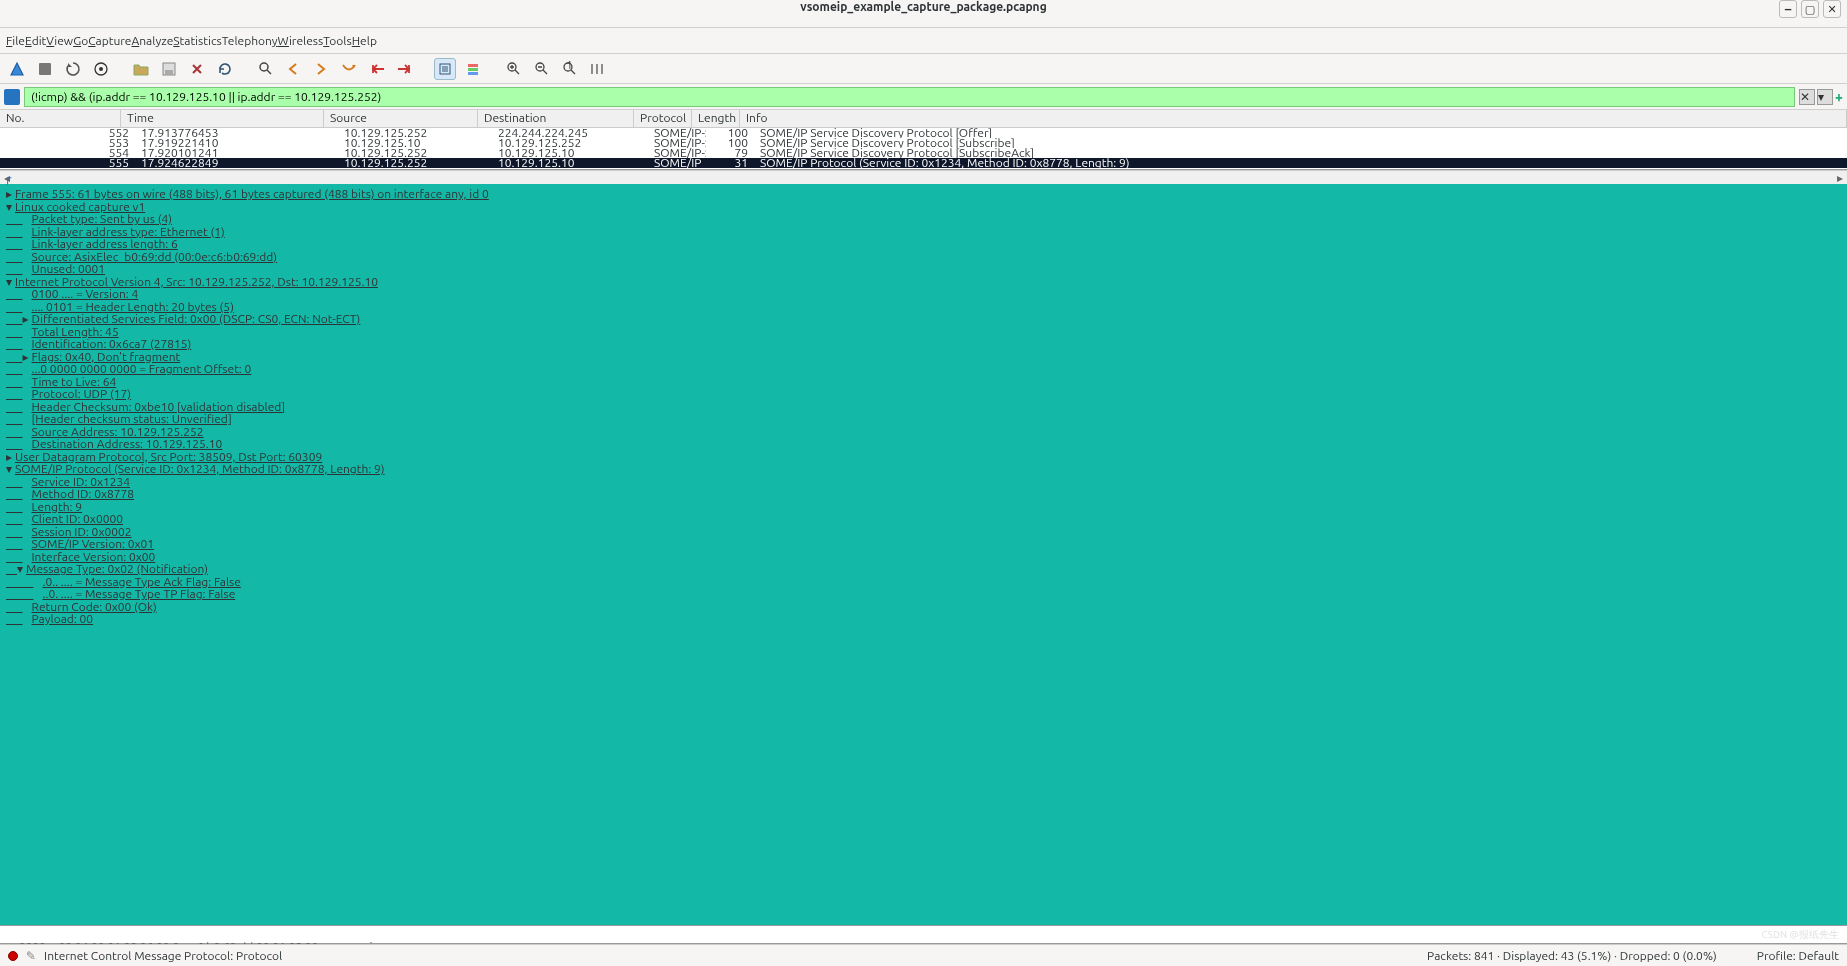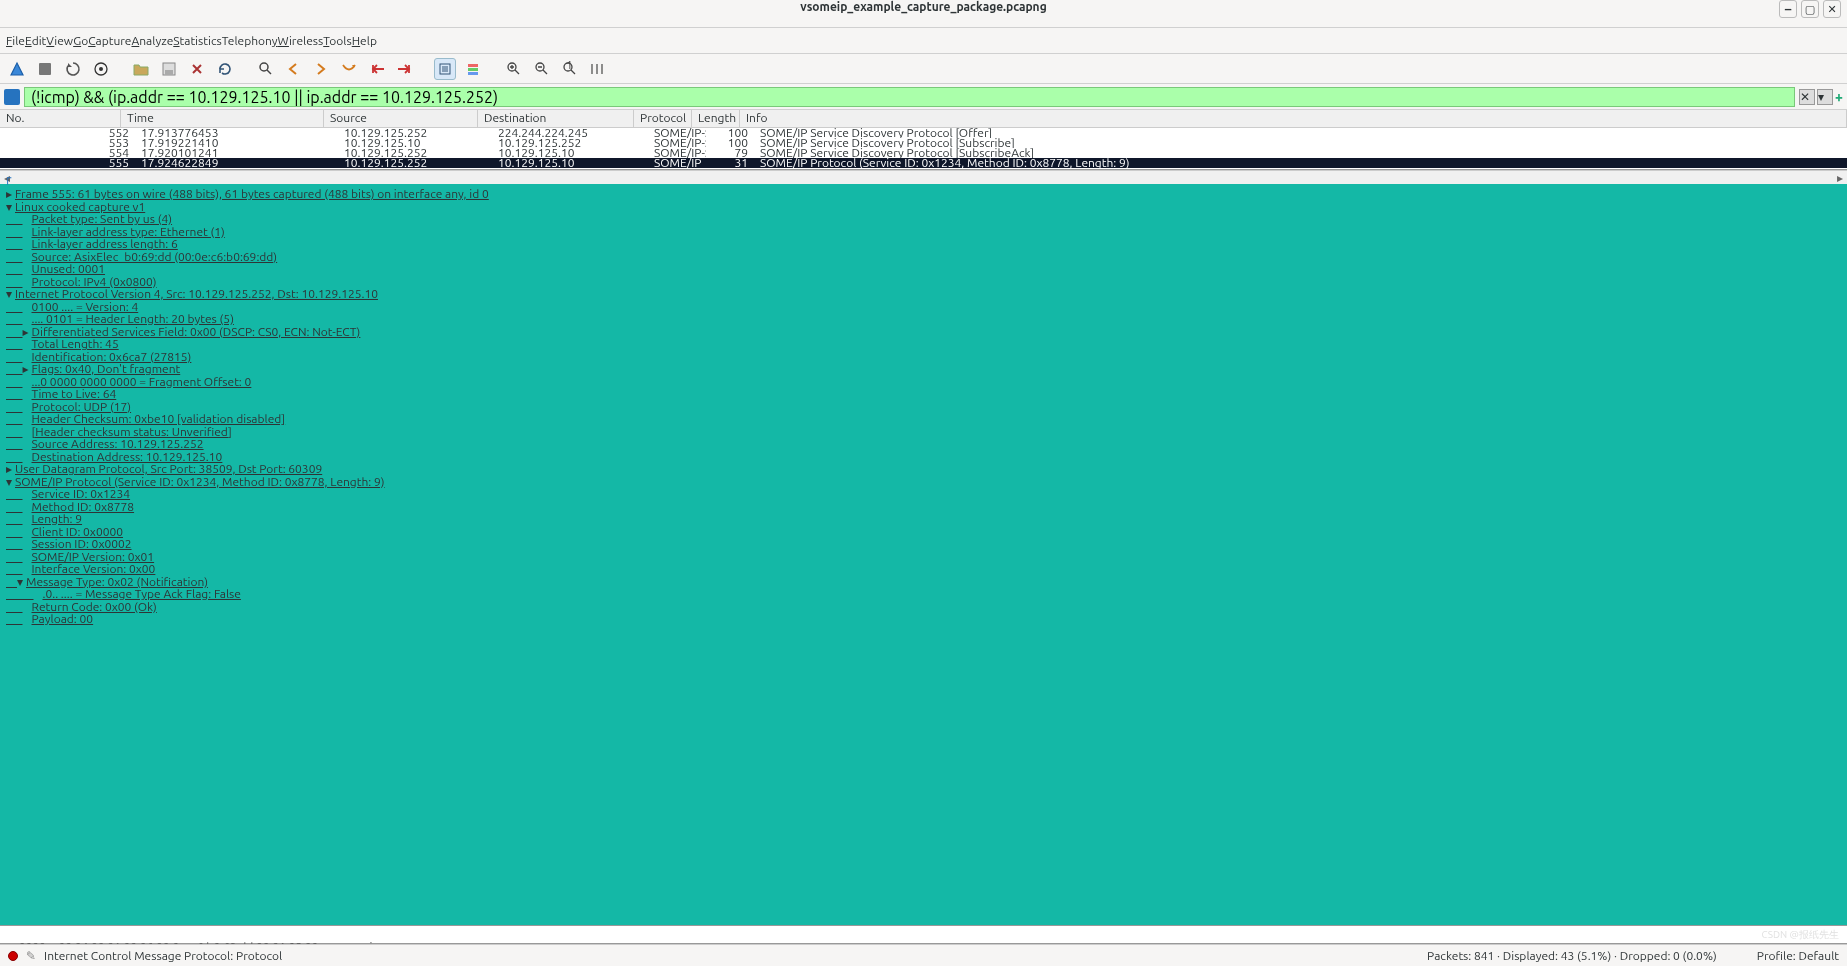--- a/index.html
+++ b/index.html
@@ -7,21 +7,21 @@
 .titlebar { height:28px; background:#f6f5f4; border-bottom:1px solid #d0d0d0; display:flex; align-items:flex-start; justify-content:center; position:relative; font-weight:bold; }
 .titlebar .ctrls { position:absolute; right:6px; display:flex; gap:4px; }
 .titlebar .ctrls span { width:18px; height:18px; border:1px solid #bbb; border-radius:3px; display:inline-flex; align-items:center; justify-content:center; font-size:11px; cursor:pointer; }
 .menubar { height:26px; display:flex; align-items:center; padding:0 6px; border-bottom:1px solid #d0d0d0; }
 .menubar span { cursor:pointer; }
 .menubar span u { text-decoration:underline; }
 .toolbar { height:30px; display:flex; align-items:center; padding:2px 6px; gap:6px; border-bottom:1px solid #d0d0d0; }
 .tbtn { width:22px; height:22px; display:inline-flex; align-items:center; justify-content:center; border:1px solid transparent; border-radius:3px; cursor:pointer; }
 .filterbar { height:26px; display:flex; align-items:center; padding:2px 4px; gap:4px; border-bottom:1px solid #d0d0d0; }
 .filterbar .bm { width:16px; height:16px; background:#2673bf; border-radius:2px; }
-.filterbar input { flex:1; height:20px; background:#aaffaa; border:1px solid #7ac87a; padding:0 6px; font-size:16px; }
+.filterbar input { flex:1; height:20px; background:#aaffaa; border:1px solid #7ac87a; padding:0 6px; font-size:12px; }
 .filterbar .rside { display:flex; gap:2px; }
 .filterbar .box { width:16px; height:16px; border:1px solid #999; background:#ddd; }
 .filterbar .plus { color:#2a7; font-weight:bold; font-size:14px; }
 .pktlist { height:60px; overflow:hidden; background:#fff; border-bottom:1px solid #999; position:relative; }
 .pkt-header { display:flex; background:#f0f0f0; border-bottom:1px solid #ccc; font-weight:normal; height:18px; }
 .pkt-header div { padding:1px 6px; border-right:1px solid #ccc; }
 .pktrows { font-family:"DejaVu Sans Mono",monospace; font-size:10.5px; }
 .pktrow { display:flex; height:10px; line-height:10px; white-space:pre; }
 .pktrow.sel { background:#0f172a; color:#fff; }
 .pktrow div { padding:0 6px; overflow:hidden; }
@@ -223,21 +223,20 @@
 </div>
 
 <div class="details" id="details">
     <div class="ln"><span class="tri">▸</span>Frame 555: 61 bytes on wire (488 bits), 61 bytes captured (488 bits) on interface any, id 0</div>
     <div class="ln"><span class="tri">▾</span>Linux cooked capture v1</div>
     <div class="ln">      <span class="tri"></span>Packet type: Sent by us (4)</div>
     <div class="ln">      <span class="tri"></span>Link-layer address type: Ethernet (1)</div>
     <div class="ln">      <span class="tri"></span>Link-layer address length: 6</div>
     <div class="ln">      <span class="tri"></span>Source: AsixElec_b0:69:dd (00:0e:c6:b0:69:dd)</div>
     <div class="ln">      <span class="tri"></span>Unused: 0001</div>
-    <div class="ln">      <span class="tri"></span>Protocol: IPv4 (0x0800)</div>
     <div class="ln"><span class="tri">▾</span>Internet Protocol Version 4, Src: 10.129.125.252, Dst: 10.129.125.10</div>
     <div class="ln">      <span class="tri"></span>0100 .... = Version: 4</div>
     <div class="ln">      <span class="tri"></span>.... 0101 = Header Length: 20 bytes (5)</div>
     <div class="ln">      <span class="tri">▸</span>Differentiated Services Field: 0x00 (DSCP: CS0, ECN: Not-ECT)</div>
     <div class="ln">      <span class="tri"></span>Total Length: 45</div>
     <div class="ln">      <span class="tri"></span>Identification: 0x6ca7 (27815)</div>
     <div class="ln">      <span class="tri">▸</span>Flags: 0x40, Don't fragment</div>
     <div class="ln">      <span class="tri"></span>...0 0000 0000 0000 = Fragment Offset: 0</div>
     <div class="ln">      <span class="tri"></span>Time to Live: 64</div>
     <div class="ln">      <span class="tri"></span>Protocol: UDP (17)</div>
@@ -249,20 +248,21 @@
     <div class="ln"><span class="tri">▾</span>SOME/IP Protocol (Service ID: 0x1234, Method ID: 0x8778, Length: 9)</div>
     <div class="ln">      <span class="tri"></span>Service ID: 0x1234</div>
     <div class="ln">      <span class="tri"></span>Method ID: 0x8778</div>
     <div class="ln">      <span class="tri"></span>Length: 9</div>
     <div class="ln">      <span class="tri"></span>Client ID: 0x0000</div>
     <div class="ln">      <span class="tri"></span>Session ID: 0x0002</div>
     <div class="ln">      <span class="tri"></span>SOME/IP Version: 0x01</div>
     <div class="ln">      <span class="tri"></span>Interface Version: 0x00</div>
     <div class="ln">    <span class="tri">▾</span>Message Type: 0x02 (Notification)</div>
     <div class="ln">          <span class="tri"></span>.0.. .... = Message Type Ack Flag: False</div>
+    <div class="ln">          <span class="tri"></span>..0. .... = Message Type TP Flag: False</div>
     <div class="ln">      <span class="tri"></span>Return Code: 0x00 (Ok)</div>
     <div class="ln">      <span class="tri"></span>Payload: 00</div>
   </div>
 
 <div class="hexpane">
   <span>0000</span>  <span>00 04 00 01 00 06 00 0e  c6 b0 69 dd 00 01 08 00</span>   <span>·········· i····· </span>
 </div>
 
 <div class="statusbar">
   <div class="left">

